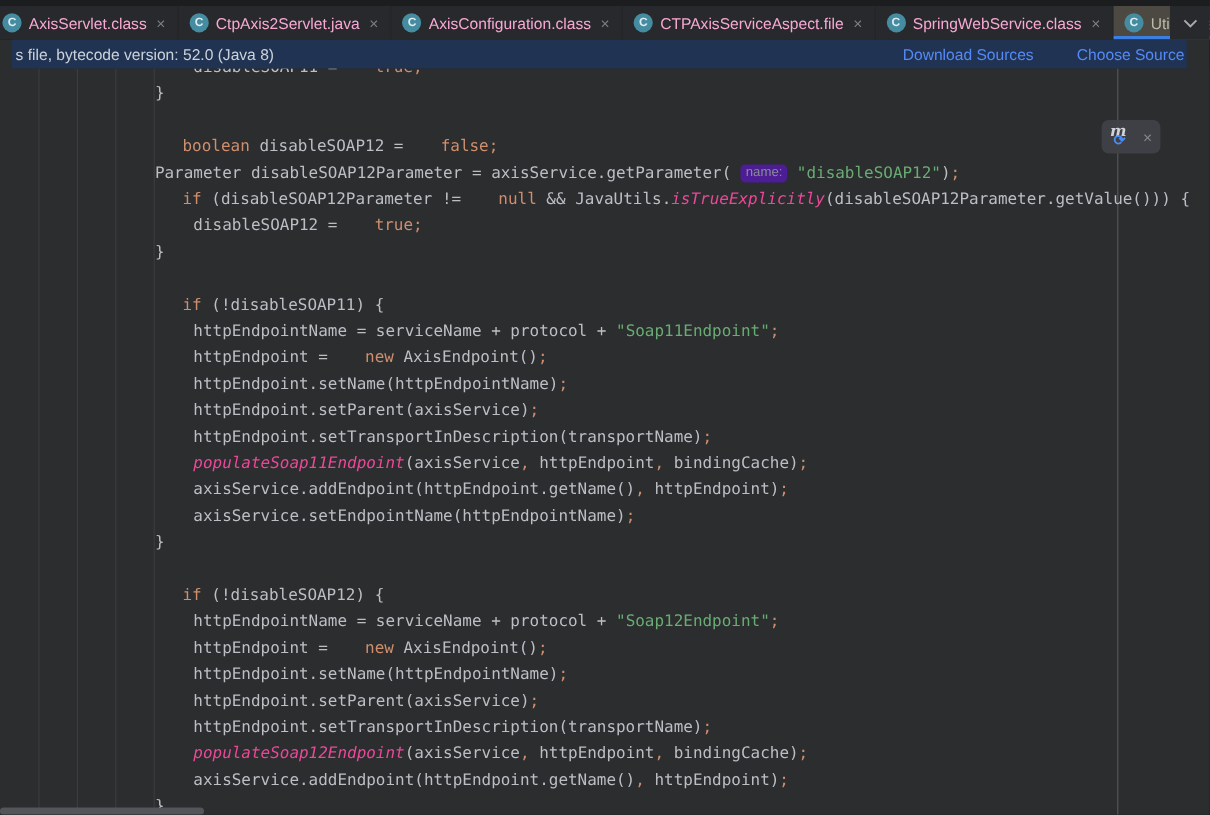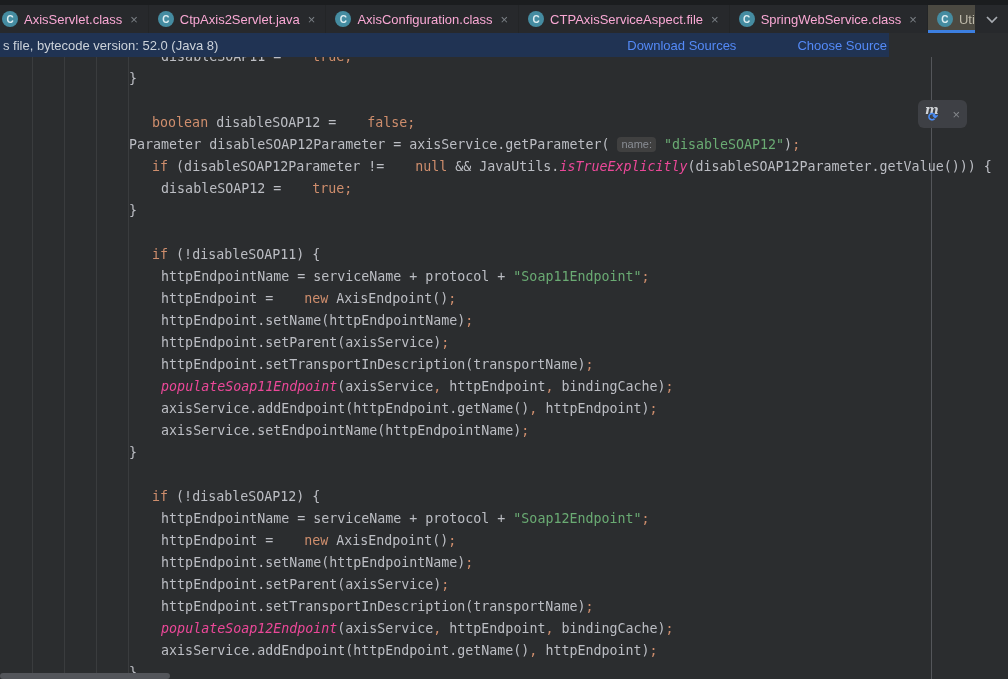--- a/index.html
+++ b/index.html
@@ -14,38 +14,38 @@
   .tab:first-child { margin-left:-7px; }
   .tab-label { font-size:13px; color:#f9a8d4; white-space:nowrap; }
   .tab.active { background:#4b4941; }
   .tab.active .tab-label { color:#bdb9aa; }
   .tab.active::after { content:""; position:absolute; left:0; right:0; bottom:0; height:3px; background:#3c7fe1; }
   .class-icon { width:16px; height:16px; border-radius:50%; background:#458ca1; color:#dfeef2; font-size:10px; font-weight:bold; display:flex; align-items:center; justify-content:center; flex:0 0 16px; }
   .tab-close { color:#7b8086; font-size:13px; line-height:1; padding-left:2px; }
   #tab-chevron { position:absolute; top:5px; right:0; width:33px; height:28px; display:flex; align-items:center; justify-content:center; background:#27292c; }
 
   
-  #banner { position:absolute; top:33px; left:0; width:889px; height:24px; background:#203353; display:flex; align-items:center; z-index:5; }
+  #banner { position:absolute; top:33px; left:10px; width:979px; height:24px; background:#203353; display:flex; align-items:center; z-index:5; }
   #banner-message { color:#ccd2d9; font-size:13px; padding-left:3px; white-space:nowrap; }
-  #banner-links { margin-left:auto; display:flex; gap:61px; padding-right:2px; }
+  #banner-links { margin-left:auto; display:flex; gap:36px; padding-right:2px; }
   #banner-links a { color:#548af7; font-size:13px; text-decoration:none; white-space:nowrap; }
 
   
   #editor { position:absolute; top:57px; left:0; width:1008px; height:622px; background:#2b2d2f; overflow:hidden; }
   .indent-guide { position:absolute; top:0; bottom:0; width:1px; background:#3a3c3e; }
   .g1 { left:32px; } .g2 { left:64px; } .g3 { left:96px; } .g4 { left:128px; }
   #margin-guide { position:absolute; top:0; bottom:0; left:931px; width:1px; background:#54565a; }
   #code-area { position:absolute; top:-11px; left:1px; white-space:pre; font-family:"DejaVu Sans Mono", monospace; font-size:13.3px; line-height:22px; }
   .code-line { height:22px; }
   .tok-d { color:#bcbec4; }
   .tok-k { color:#cf8e6d;margin-left:23px; }
   .tok-s { color:#6aab73; }
   .tok-x { color:#cf8e6d; }
   .tok-m { color:#ec4899; font-style:italic; }
-  .tok-h { display:inline-block; font-family:"Liberation Sans", sans-serif; font-size:11px; line-height:15px; color:#8a8e95; background:#404040; border-radius:4px; padding:0 4px; vertical-align:1px; }
+  .tok-h { display:inline-block; font-family:"Liberation Sans", sans-serif; font-size:11px; line-height:15px; color:#8a8e95; background:#4c1d95; border-radius:4px; padding:0 4px; vertical-align:1px; }
 
   
   #float-widget { position:absolute; left:918px; top:43px; width:49px; height:28px; background:rgba(63,66,70,0.96); border-radius:6px; display:flex; align-items:center; justify-content:space-between; padding:0 7px; }
   #float-m { position:relative; width:16px; height:18px; }
   #float-m .m-letter { position:absolute; top:-3px; left:0; color:#d0d3d7; font-family:"DejaVu Serif", serif; font-style:italic; font-weight:bold; font-size:13px; }
   #float-m .m-sync { position:absolute; left:3px; top:5px; color:#4a8df8; font-size:12px; font-weight:bold; }
   #float-close { color:#85888c; font-size:13px; line-height:1; }
 
   
   #hscroll-thumb { position:absolute; left:0; bottom:0; width:170px; height:6px; background:#53555a; border-radius:3px; }

